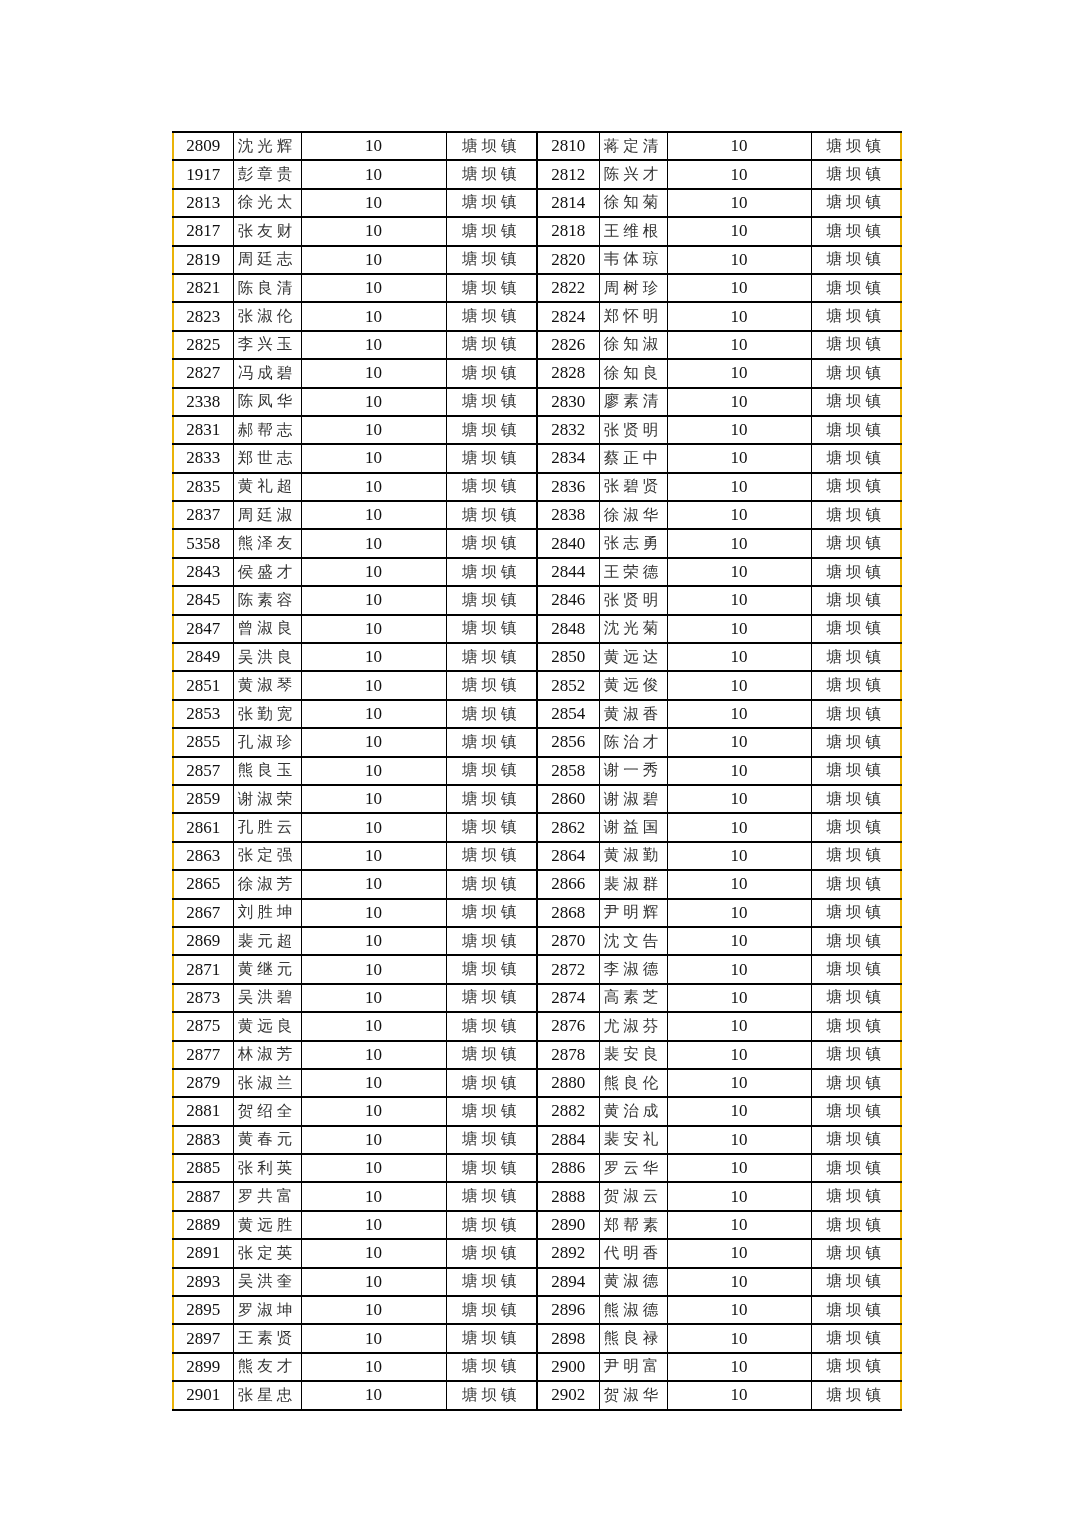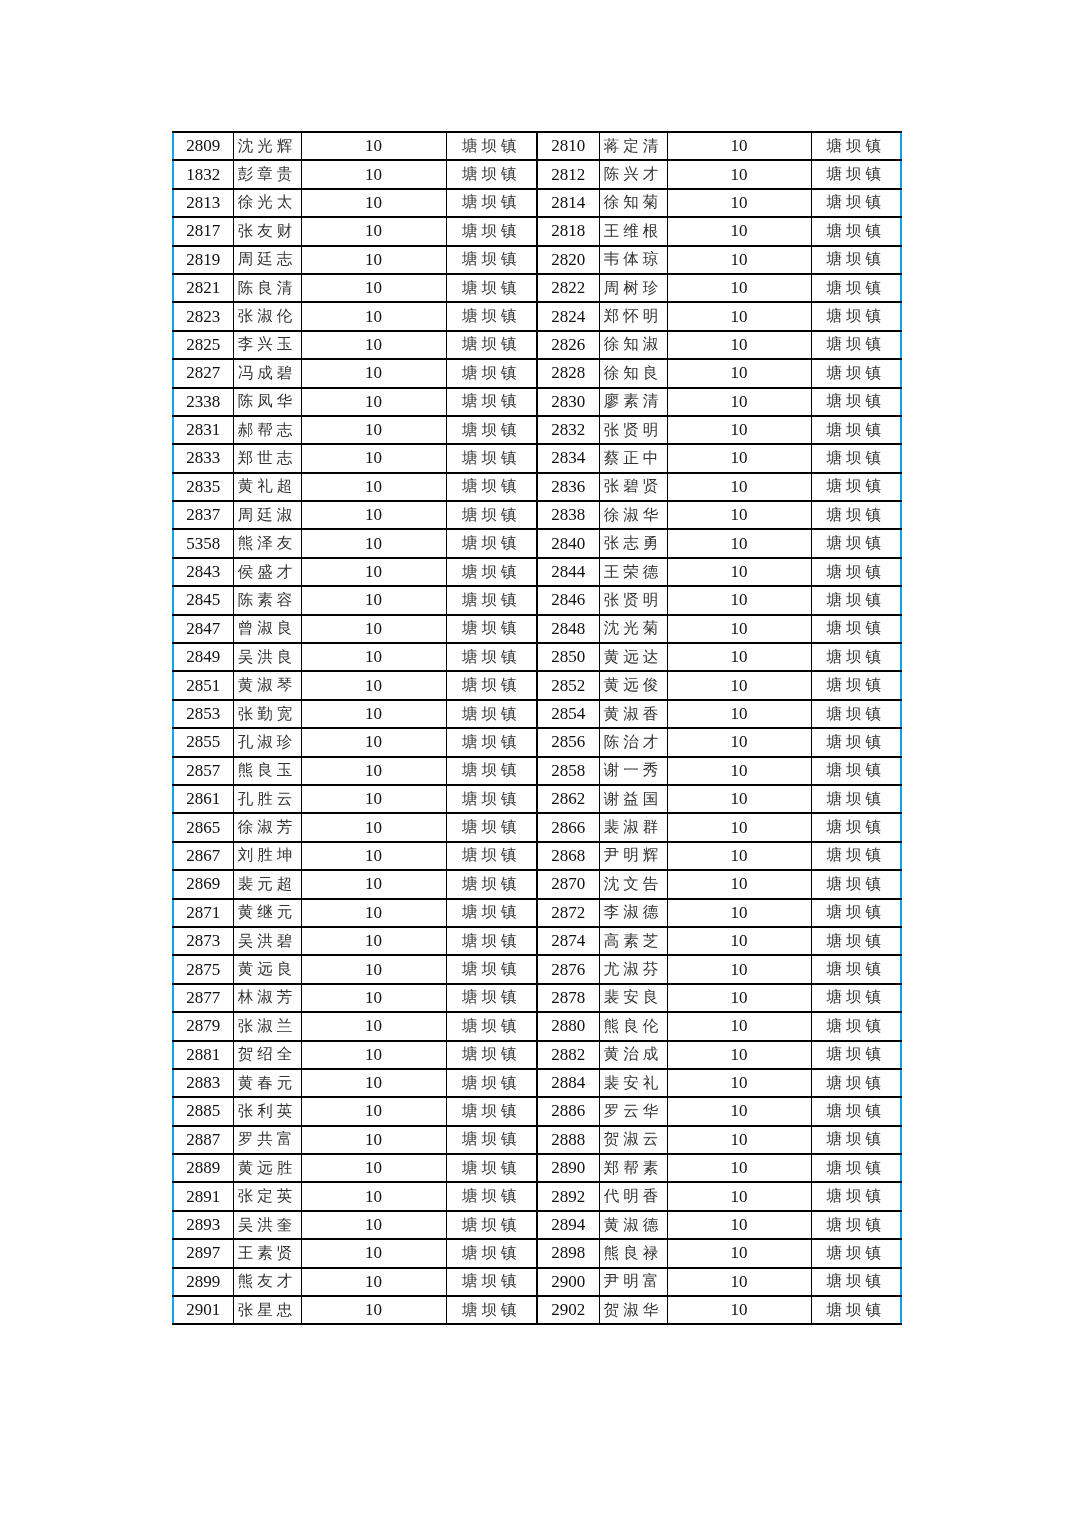--- a/index.html
+++ b/index.html
@@ -14,21 +14,21 @@
     background: #ffffff;
     overflow: hidden;
     font-family: "Liberation Serif", "DejaVu Serif", serif;
   }
   table.roster {
     position: absolute;
     left: 172px;
     top: 131px;
     border-collapse: collapse;
     table-layout: fixed;
-    border: 2px solid #0ea5e9;
+    border: 2px solid #eab308;
   }
   table.roster td {
     border: 1px solid #000;
     border-top-width: 2px;
     border-bottom-width: 2px;
     height: 26.4px;
     padding: 0;
     text-align: center;
     vertical-align: middle;
     white-space: nowrap;
@@ -75,21 +75,21 @@
           <td class="serial-cell">2809</td>
           <td class="name-cell">沈光辉</td>
           <td class="value-cell">10</td>
           <td class="town-cell">塘坝镇</td>
           <td class="serial-cell half-divider">2810</td>
           <td class="name-cell">蒋定清</td>
           <td class="value-cell">10</td>
           <td class="town-cell">塘坝镇</td>
         </tr>
         <tr>
-          <td class="serial-cell">1832</td>
+          <td class="serial-cell">1917</td>
           <td class="name-cell">彭章贵</td>
           <td class="value-cell">10</td>
           <td class="town-cell">塘坝镇</td>
           <td class="serial-cell half-divider">2812</td>
           <td class="name-cell">陈兴才</td>
           <td class="value-cell">10</td>
           <td class="town-cell">塘坝镇</td>
         </tr>
         <tr>
           <td class="serial-cell">2813</td>
@@ -295,30 +295,50 @@
           <td class="serial-cell">2857</td>
           <td class="name-cell">熊良玉</td>
           <td class="value-cell">10</td>
           <td class="town-cell">塘坝镇</td>
           <td class="serial-cell half-divider">2858</td>
           <td class="name-cell">谢一秀</td>
           <td class="value-cell">10</td>
           <td class="town-cell">塘坝镇</td>
         </tr>
         <tr>
+          <td class="serial-cell">2859</td>
+          <td class="name-cell">谢淑荣</td>
+          <td class="value-cell">10</td>
+          <td class="town-cell">塘坝镇</td>
+          <td class="serial-cell half-divider">2860</td>
+          <td class="name-cell">谢淑碧</td>
+          <td class="value-cell">10</td>
+          <td class="town-cell">塘坝镇</td>
+        </tr>
+        <tr>
           <td class="serial-cell">2861</td>
           <td class="name-cell">孔胜云</td>
           <td class="value-cell">10</td>
           <td class="town-cell">塘坝镇</td>
           <td class="serial-cell half-divider">2862</td>
           <td class="name-cell">谢益国</td>
           <td class="value-cell">10</td>
           <td class="town-cell">塘坝镇</td>
         </tr>
         <tr>
+          <td class="serial-cell">2863</td>
+          <td class="name-cell">张定强</td>
+          <td class="value-cell">10</td>
+          <td class="town-cell">塘坝镇</td>
+          <td class="serial-cell half-divider">2864</td>
+          <td class="name-cell">黄淑勤</td>
+          <td class="value-cell">10</td>
+          <td class="town-cell">塘坝镇</td>
+        </tr>
+        <tr>
           <td class="serial-cell">2865</td>
           <td class="name-cell">徐淑芳</td>
           <td class="value-cell">10</td>
           <td class="town-cell">塘坝镇</td>
           <td class="serial-cell half-divider">2866</td>
           <td class="name-cell">裴淑群</td>
           <td class="value-cell">10</td>
           <td class="town-cell">塘坝镇</td>
         </tr>
         <tr>
@@ -451,20 +471,30 @@
           <td class="value-cell">10</td>
           <td class="town-cell">塘坝镇</td>
         </tr>
         <tr>
           <td class="serial-cell">2893</td>
           <td class="name-cell">吴洪奎</td>
           <td class="value-cell">10</td>
           <td class="town-cell">塘坝镇</td>
           <td class="serial-cell half-divider">2894</td>
           <td class="name-cell">黄淑德</td>
+          <td class="value-cell">10</td>
+          <td class="town-cell">塘坝镇</td>
+        </tr>
+        <tr>
+          <td class="serial-cell">2895</td>
+          <td class="name-cell">罗淑坤</td>
+          <td class="value-cell">10</td>
+          <td class="town-cell">塘坝镇</td>
+          <td class="serial-cell half-divider">2896</td>
+          <td class="name-cell">熊淑德</td>
           <td class="value-cell">10</td>
           <td class="town-cell">塘坝镇</td>
         </tr>
         <tr>
           <td class="serial-cell">2897</td>
           <td class="name-cell">王素贤</td>
           <td class="value-cell">10</td>
           <td class="town-cell">塘坝镇</td>
           <td class="serial-cell half-divider">2898</td>
           <td class="name-cell">熊良禄</td>

